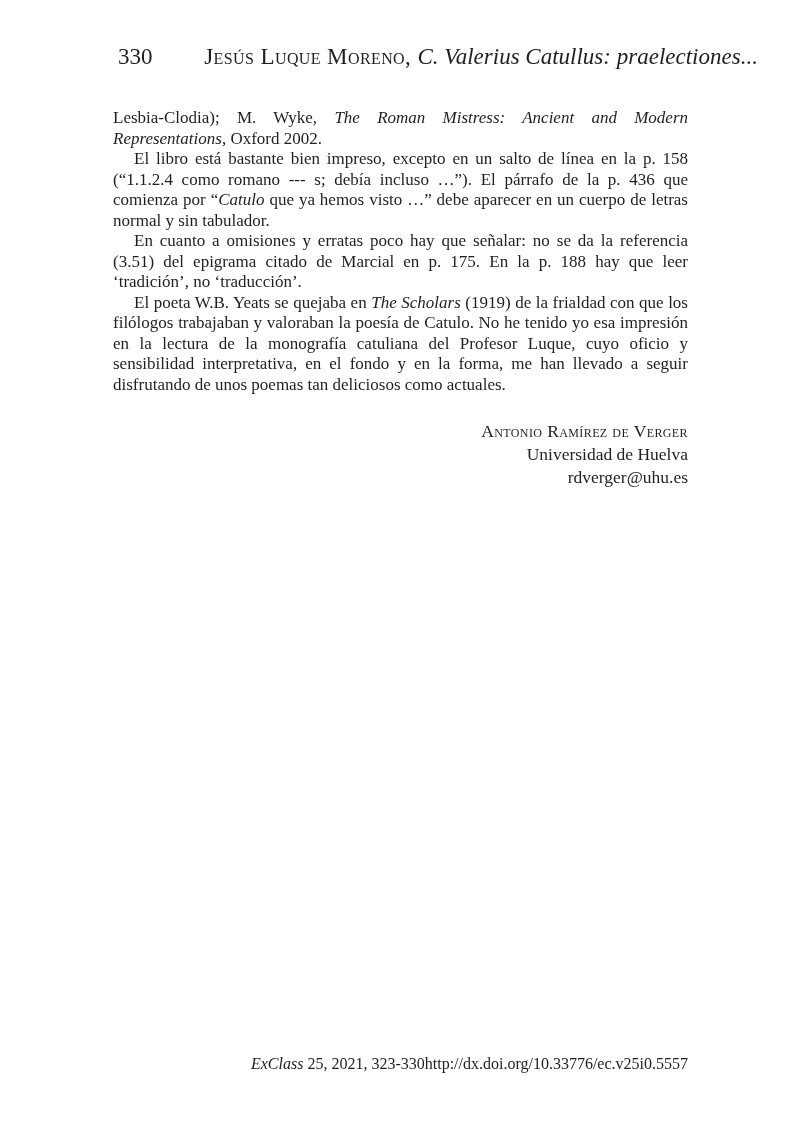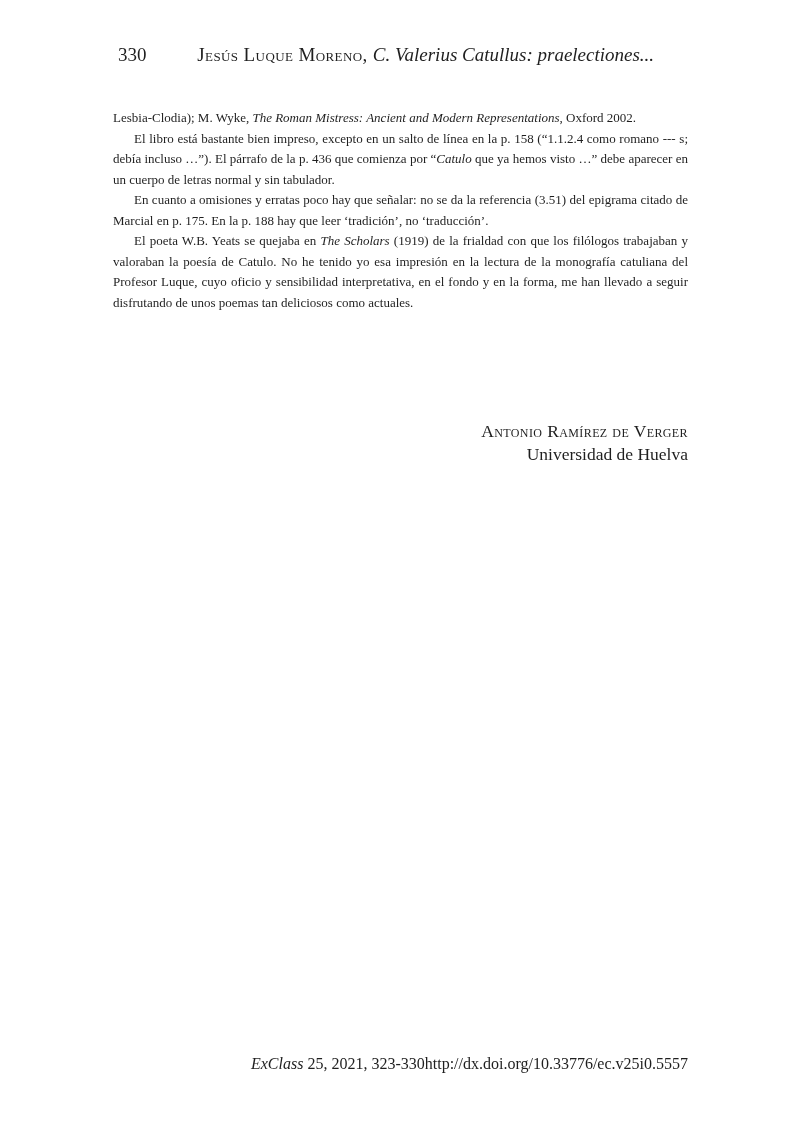--- a/index.html
+++ b/index.html
@@ -14,21 +14,21 @@
     background: #ffffff;
     font-family: "Liberation Serif", serif;
     color: #1f1f1f;
     overflow: hidden;
   }
   .header {
     position: absolute;
     top: 44px;
     left: 113px;
     width: 575px;
-    font-size: 19px;
+    font-size: 23px;
     white-space: nowrap;
   }
   .pagenum {
     display: inline-block;
     padding-left: 5px;
   }
   .runhead {
     display: inline-block;
     margin-left: 46px;
   }
@@ -37,21 +37,21 @@
     letter-spacing: 0.4px;
   }
   .it {
     font-style: italic;
   }
   .bodytext {
     position: absolute;
     top: 108px;
     left: 113px;
     width: 575px;
-    font-size: 13px;
+    font-size: 17px;
     line-height: 20.5px;
     text-align: justify;
   }
   .bodytext p {
     margin: 0;
   }
   .bodytext p.indent {
     text-indent: 21px;
   }
   .signature {
@@ -86,20 +86,21 @@
   <div class="bodytext" id="paragraphs">
       <p class=""><span>Lesbia-Clodia); M. Wyke, </span><span class="it">The Roman Mistress: Ancient and Modern Representations</span><span>, Oxford 2002.</span></p>
       <p class="indent"><span>El libro está bastante bien impreso, excepto en un salto de línea en la p. 158 (“1.1.2.4 como romano --- s; debía incluso …”). El párrafo de la p. 436 que comienza por “</span><span class="it">Catulo</span><span> que ya hemos visto …” debe aparecer en un cuerpo de letras normal y sin tabulador.</span></p>
       <p class="indent"><span>En cuanto a omisiones y erratas poco hay que señalar: no se da la referencia (3.51) del epigrama citado de Marcial en p. 175. En la p. 188 hay que leer ‘tradición’, no ‘traducción’.</span></p>
       <p class="indent"><span>El poeta W.B. Yeats se quejaba en </span><span class="it">The Scholars</span><span> (1919) de la frialdad con que los filólogos trabajaban y valoraban la poesía de Catulo. No he tenido yo esa impresión en la lectura de la monografía catuliana del Profesor Luque, cuyo oficio y sensibilidad interpretativa, en el fondo y en la forma, me han llevado a seguir disfrutando de unos poemas tan deliciosos como actuales.</span></p>
     </div>
 
   <div class="signature">
     <div class="sc">Antonio Ramírez de Verger</div>
     <div>Universidad de Huelva</div>
+    <div>rdverger@uhu.es</div>
   </div>
 
   <div class="footer">
     <div><span class="it">ExClass</span><span> 25, 2021, 323-330</span></div>
     <div>http://dx.doi.org/10.33776/ec.v25i0.5557</div>
   </div>
 
 </div>
 
 </body></html>

